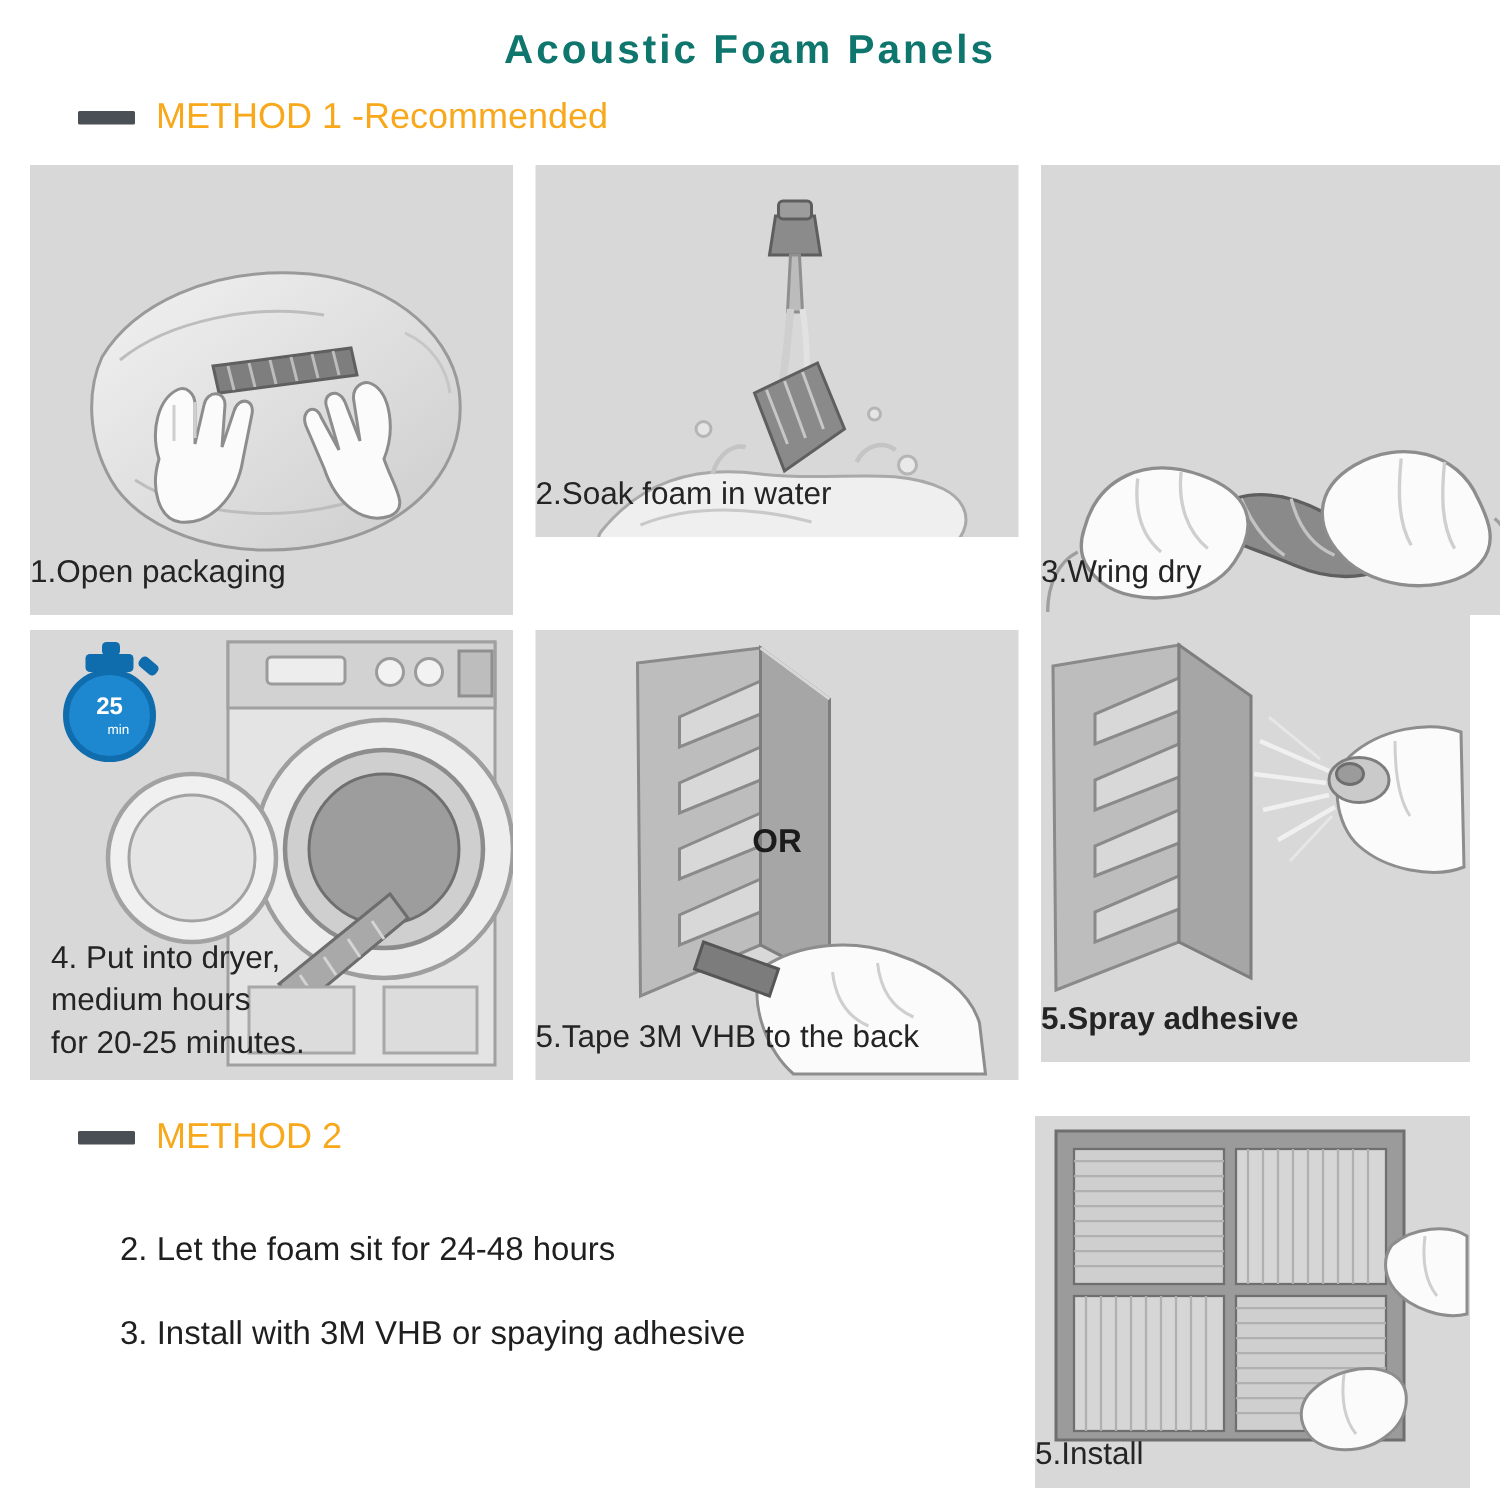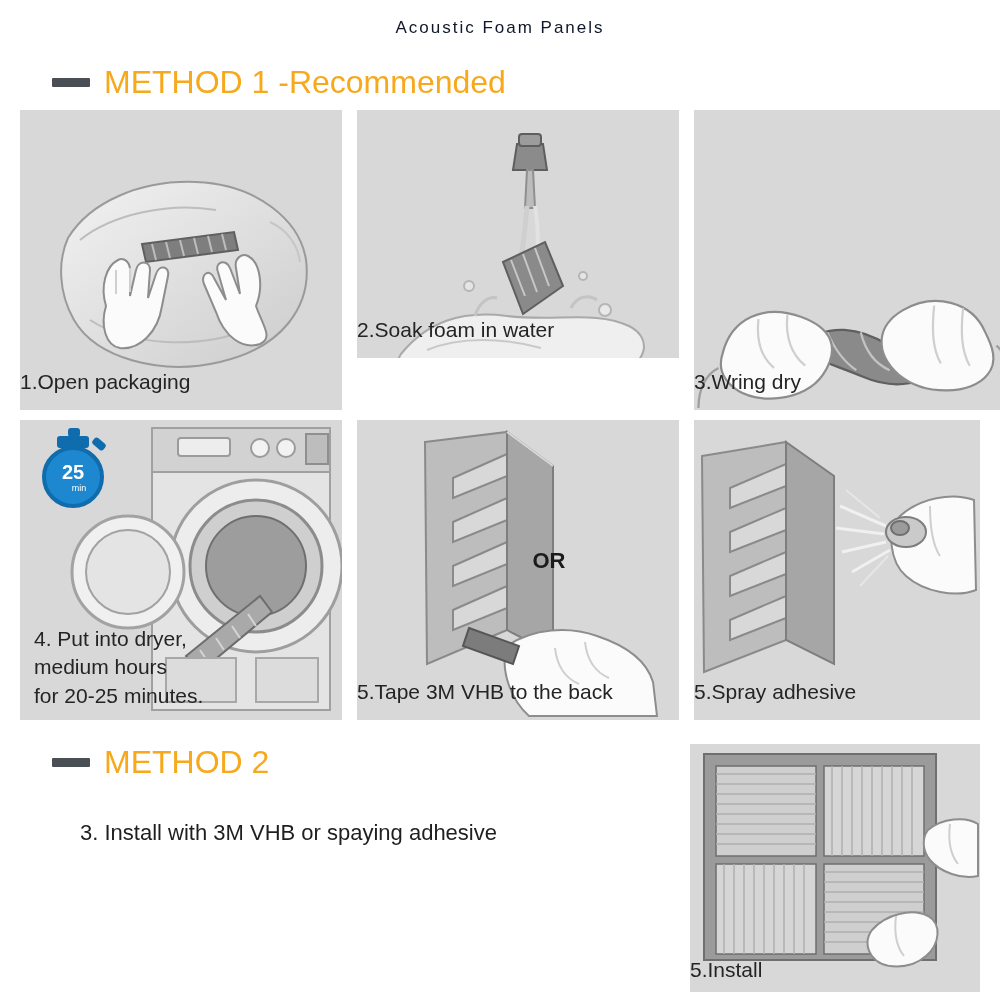--- a/index.html
+++ b/index.html
@@ -20,43 +20,43 @@
     inset: 0;
   }
 
   
   .title {
     position: absolute;
     top: 18px;
     left: 0;
     width: 100%;
     text-align: center;
-    font-size: 17px;
-    font-weight: normal;
+    font-size: 27px;
+    font-weight: bold;
     letter-spacing: 2px;
-    color: #0f172a;
+    color: #0f766e;
   }
 
   
   .method-head {
     position: absolute;
     display: flex;
     align-items: center;
     gap: 14px;
   }
   .method-dash {
     width: 38px;
     height: 9px;
     background: #4a4f55;
     border-radius: 1px;
     display: block;
   }
   .method-label {
     color: #f7a81b;
-    font-size: 32px;
+    font-size: 24px;
     font-weight: normal;
   }
   #method1-head { top: 64px; left: 52px; }
   #method2-head { top: 744px; left: 52px; }
 
   
   .panel {
     position: absolute;
     background: #d8d8d8;
     overflow: hidden;
@@ -69,21 +69,21 @@
     color: #242424;
   }
 
   
   #p1 { left: 20px;  top: 110px; width: 322px; height: 300px; }
   #p2 { left: 357px; top: 110px; width: 322px; height: 248px; }
   #p3 { left: 694px; top: 110px; width: 286px; height: 300px; padding-left: 32px; }
   
   #p4 { left: 20px;  top: 420px; width: 322px; height: 300px; }
   #p5 { left: 357px; top: 420px; width: 322px; height: 300px; }
-  #p6 { left: 694px; top: 420px; width: 286px; height: 300px; }
+  #p6 { left: 694px; top: 408px; width: 286px; height: 300px; font-weight: bold; }
   
   #p7 { left: 690px; top: 744px; width: 290px; height: 248px; }
 
   .cap-r1 { bottom: 16px; }
   .cap-r2 { bottom: 16px; }
 
   
   .cap-multiline {
     position: absolute;
     left: 14px;
@@ -95,21 +95,20 @@
   }
 
   .or-label {
     position: absolute;
     left: 50%;
     top: 128px;
     transform: translateX(-50%);
     font-size: 22px;
     font-weight: bold;
     color: #1b1b1b;
-    margin-left: 31px;
   }
 
   
   .m2-list {
     position: absolute;
     left: 80px;
     top: 805px;
     font-size: 22px;
     line-height: 56px;
     color: #1f1f1f;
@@ -134,21 +133,21 @@
     background: #1d88d0;
     border: 4px solid #0f6cad;
     box-sizing: border-box;
     color: #fff;
     display: flex;
     flex-direction: column;
     align-items: center;
     justify-content: center;
     line-height: 1;
   }
-  .timer .tnum { font-size: 20px; font-weight: bold; }
+  .timer .tnum { font-size: 16px; font-weight: bold; }
   .timer .tmin { font-size: 9px; margin-top: 2px; margin-left: 12px; }
   .timer .tcap {
     position: absolute;
     left: 23px;
     top: 8px;
     width: 32px;
     height: 12px;
     background: #0f6cad;
     border-radius: 3px;
   }
@@ -336,20 +335,21 @@
     </svg>
     <div class="caption cap-r2">5.Spray adhesive</div>
   </div>
 
   <div class="method-head" id="method2-head">
     <span class="method-dash"></span>
     <span class="method-label">METHOD 2</span>
   </div>
 
   <div class="m2-list">
+    <div>2. Let the foam sit for 24-48 hours</div>
     <div>3. Install with 3M VHB or spaying adhesive</div>
   </div>
 
   <div class="panel" id="p7">
     <svg class="ill" viewBox="0 0 290 248">
 
       <rect x="14" y="10" width="232" height="206" fill="#9b9b9b" stroke="#6f6f6f" stroke-width="2"></rect>
 
       <g stroke="#6f6f6f" stroke-width="1.5">
         <rect x="26" y="22" width="100" height="90" fill="#cfcfcf"></rect>

